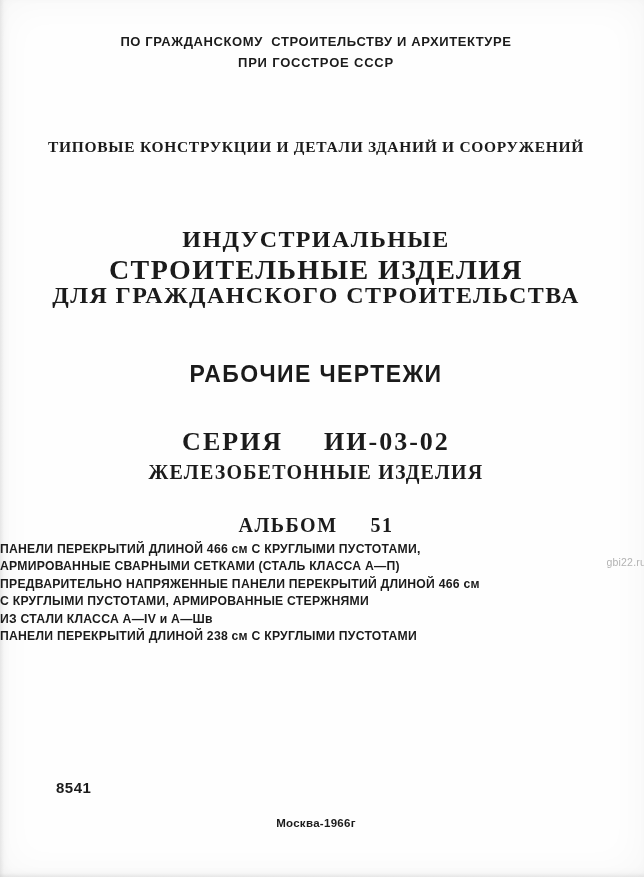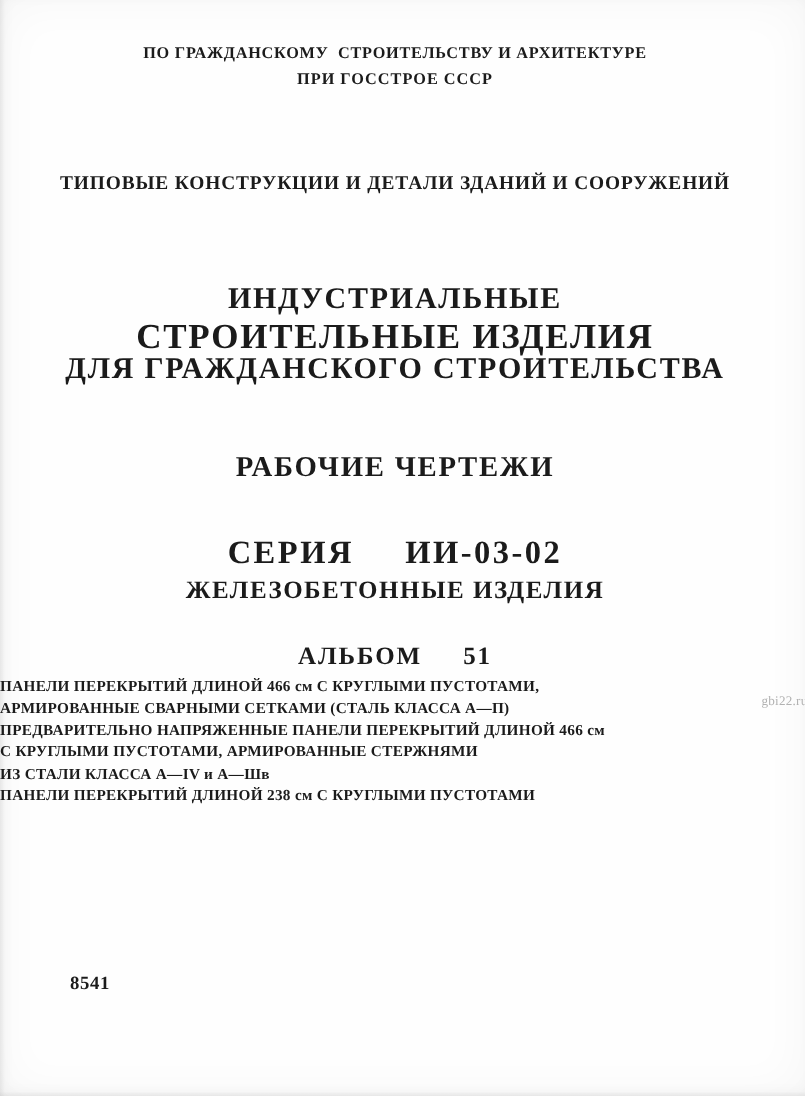--- a/index.html
+++ b/index.html
@@ -16,21 +16,21 @@
   }
   
   .tline {
     position: absolute;
     left: 0;
     width: 632px;          
     text-align: center;
     font-weight: 700;
     white-space: pre;
   }
-  .sans  { font-family: Liberation Serif, serif; }
+  .sans  { font-family: Liberation Sans, sans-serif; }
   .serif { font-family: "Liberation Serif", serif; }
 
   .hdr1 { top: 34px;  font-size: 13px;   letter-spacing: 0.6px; }
   .hdr2 { top: 55px;  font-size: 13px;   letter-spacing: 0.8px; }
 
   .subject { top: 138px; font-size: 15.5px; letter-spacing: 0.7px; }
 
   .title1 { top: 226px; font-size: 24px; letter-spacing: 1.4px; text-align: center; }
   .title2 { top: 254px; font-size: 28px; letter-spacing: 1.4px; }
   .title3 { top: 282px; font-size: 24px; letter-spacing: 1.4px; }
@@ -129,14 +129,15 @@
     <div>ПРЕДВАРИТЕЛЬНО НАПРЯЖЕННЫЕ ПАНЕЛИ ПЕРЕКРЫТИЙ ДЛИНОЙ 466 см</div>
     <div>С КРУГЛЫМИ ПУСТОТАМИ, АРМИРОВАННЫЕ СТЕРЖНЯМИ</div>
     <div>ИЗ СТАЛИ КЛАССА А—IV и А—Шв</div>
     <div>ПАНЕЛИ ПЕРЕКРЫТИЙ ДЛИНОЙ 238 см С КРУГЛЫМИ ПУСТОТАМИ</div>
   </div>
 
   <div class="watermark sans">gbi22.ru</div>
 
   <div class="docnum sans">8541</div>
 
+  <div class="imprint sans">Москва-1966г</div>
 
 </div>
 
 </body></html>

